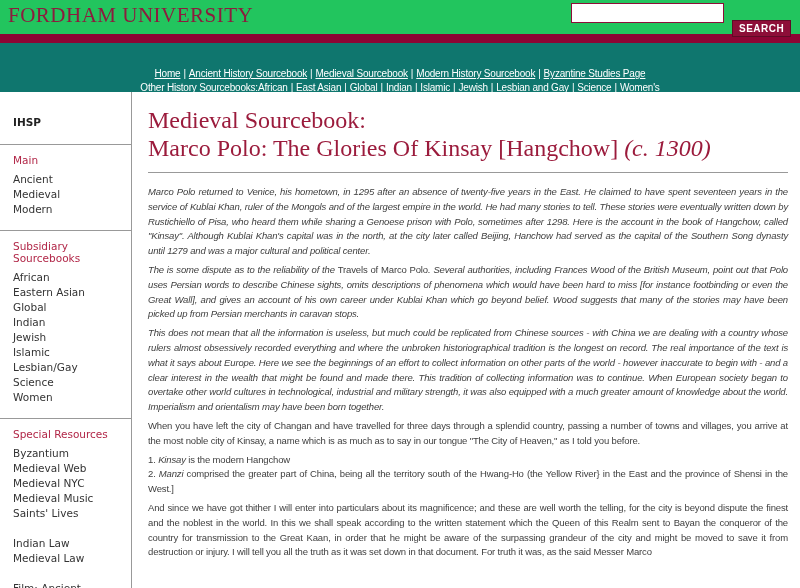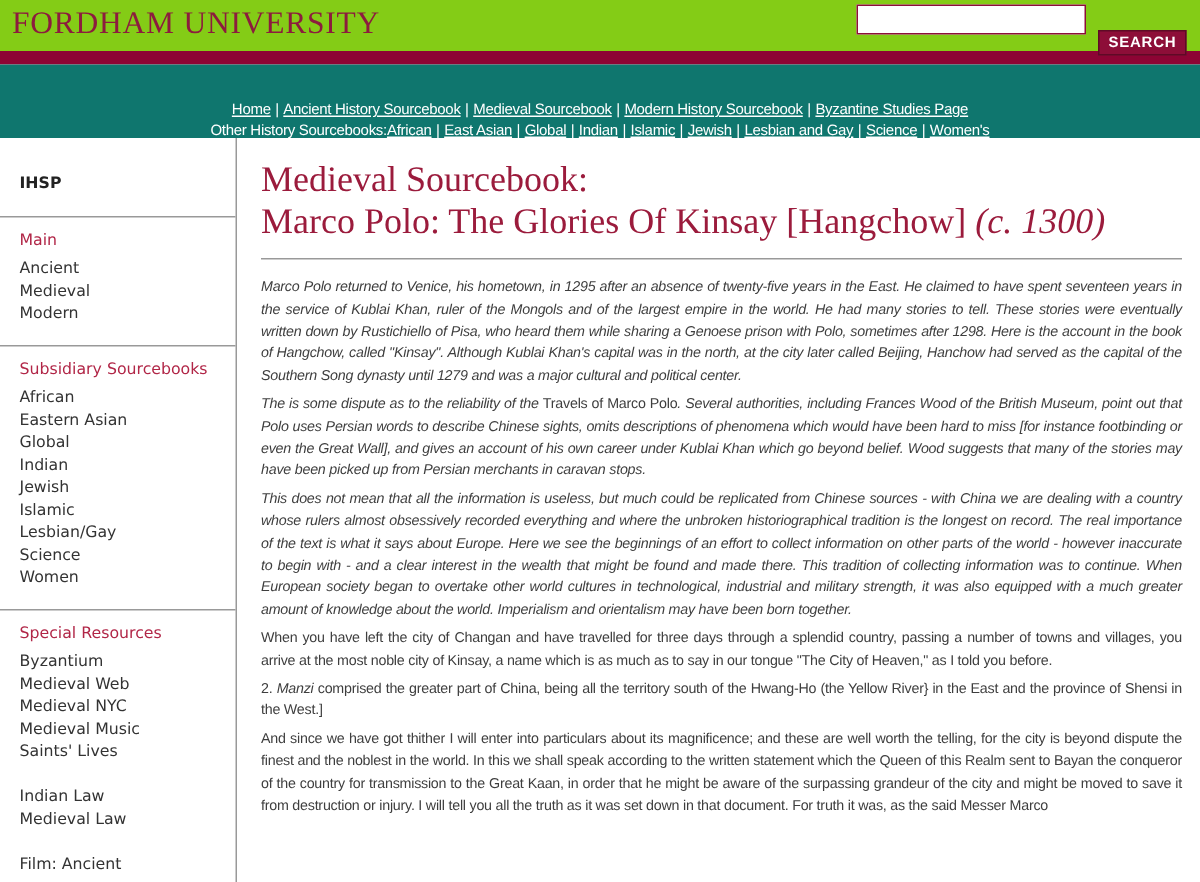--- a/index.html
+++ b/index.html
@@ -3,21 +3,21 @@
 <meta charset="utf-8">
 <style>
   * { box-sizing: border-box; }
   html,body { margin:0; padding:0; }
   body {
     width:800px; height:588px; overflow:hidden; background:#fff;
     font-family:"Liberation Sans", sans-serif;
   }
 
   
-  .header { position:relative; height:34px; background:#84cc16; }
+  .header { position:relative; height:34px; background:#22c55e; }
   .logo {
     position:absolute; left:8px; top:3px;
     font-family:"Liberation Serif", serif;
     font-size:21px; letter-spacing:0.5px; color:#8c1c3e; white-space:nowrap;
   }
   .search-input {
     position:absolute; left:571px; top:3px; width:153px; height:20px;
     border:1px solid #8d0e38; background:#fff; padding:2px 4px; font-size:11px;
   }
   .search-btn {
@@ -37,21 +37,21 @@
   }
   .navrow { line-height:14px; white-space:nowrap; }
   .navbar a { color:#fff; text-decoration:underline; cursor:pointer; }
   .sep { margin:0 3px; }
   .nav-prefix { margin-right:0; }
 
   
   .layout { display:flex; height:496px; overflow:hidden; }
 
   .sidebar {
-    flex:none; width:158px; border-right:1px solid #999;
+    flex:none; width:132px; border-right:1px solid #999;
     padding-top:24px; font-family:"DejaVu Sans", sans-serif;
     font-size:10.5px; color:#333;
   }
   .brand { font-weight:bold; color:#222; padding-left:13px; margin-bottom:16px; }
   .side-hr { height:0; border-top:1px solid #999; }
   .side-sec { padding:9px 0 12px 13px; }
   .side-head { color:#b12647; margin-bottom:7px; cursor:pointer; }
   .side-item { display:block; color:#333; text-decoration:none; line-height:13px; margin-bottom:2px; cursor:pointer; }
   .side-gap { height:15px; }
 
@@ -148,19 +148,20 @@
     <p class="italic">Marco Polo returned to Venice, his hometown, in 1295 after an absence of twenty-five years in the East. He claimed to have spent seventeen years in the service of Kublai Khan, ruler of the Mongols and of the largest empire in the world. He had many stories to tell. These stories were eventually written down by Rustichiello of Pisa, who heard them while sharing a Genoese prison with Polo, sometimes after 1298. Here is the account in the book of Hangchow, called "Kinsay". Although Kublai Khan's capital was in the north, at the city later called Beijing, Hanchow had served as the capital of the Southern Song dynasty until 1279 and was a major cultural and political center.</p>
 
     <p class="italic"><span>The is some dispute as to the reliability of the </span><span class="roman">Travels of Marco Polo</span><span>. Several authorities, including Frances Wood of the British Museum, point out that Polo uses Persian words to describe Chinese sights, omits descriptions of phenomena which would have been hard to miss [for instance footbinding or even the Great Wall], and gives an account of his own career under Kublai Khan which go beyond belief. Wood suggests that many of the stories may have been picked up from Persian merchants in caravan stops.</span></p>
 
     <p class="italic">This does not mean that all the information is useless, but much could be replicated from Chinese sources - with China we are dealing with a country whose rulers almost obsessively recorded everything and where the unbroken historiographical tradition is the longest on record. The real importance of the text is what it says about Europe. Here we see the beginnings of an effort to collect information on other parts of the world - however inaccurate to begin with - and a clear interest in the wealth that might be found and made there. This tradition of collecting information was to continue. When European society began to overtake other world cultures in technological, industrial and military strength, it was also equipped with a much greater amount of knowledge about the world. Imperialism and orientalism may have been born together.</p>
 
 
     <p>When you have left the city of Changan and have travelled for three days through a splendid country, passing a number of towns and villages, you arrive at the most noble city of Kinsay, a name which is as much as to say in our tongue "The City of Heaven," as I told you before.</p>
 
     <div class="notes-block">
+      <div class="note-line"><span>1. </span><em>Kinsay</em><span> is the modern Hangchow</span></div>
       <div class="note-line"><span>2. </span><em>Manzi</em><span> comprised the greater part of China, being all the territory south of the Hwang-Ho (the Yellow River} in the East and the province of Shensi in the West.]</span></div>
     </div>
 
     <p>And since we have got thither I will enter into particulars about its magnificence; and these are well worth the telling, for the city is beyond dispute the finest and the noblest in the world. In this we shall speak according to the written statement which the Queen of this Realm sent to Bayan the conqueror of the country for transmission to the Great Kaan, in order that he might be aware of the surpassing grandeur of the city and might be moved to save it from destruction or injury. I will tell you all the truth as it was set down in that document. For truth it was, as the said Messer Marco</p>
   </main>
 
 </div>
 
 </body></html>

